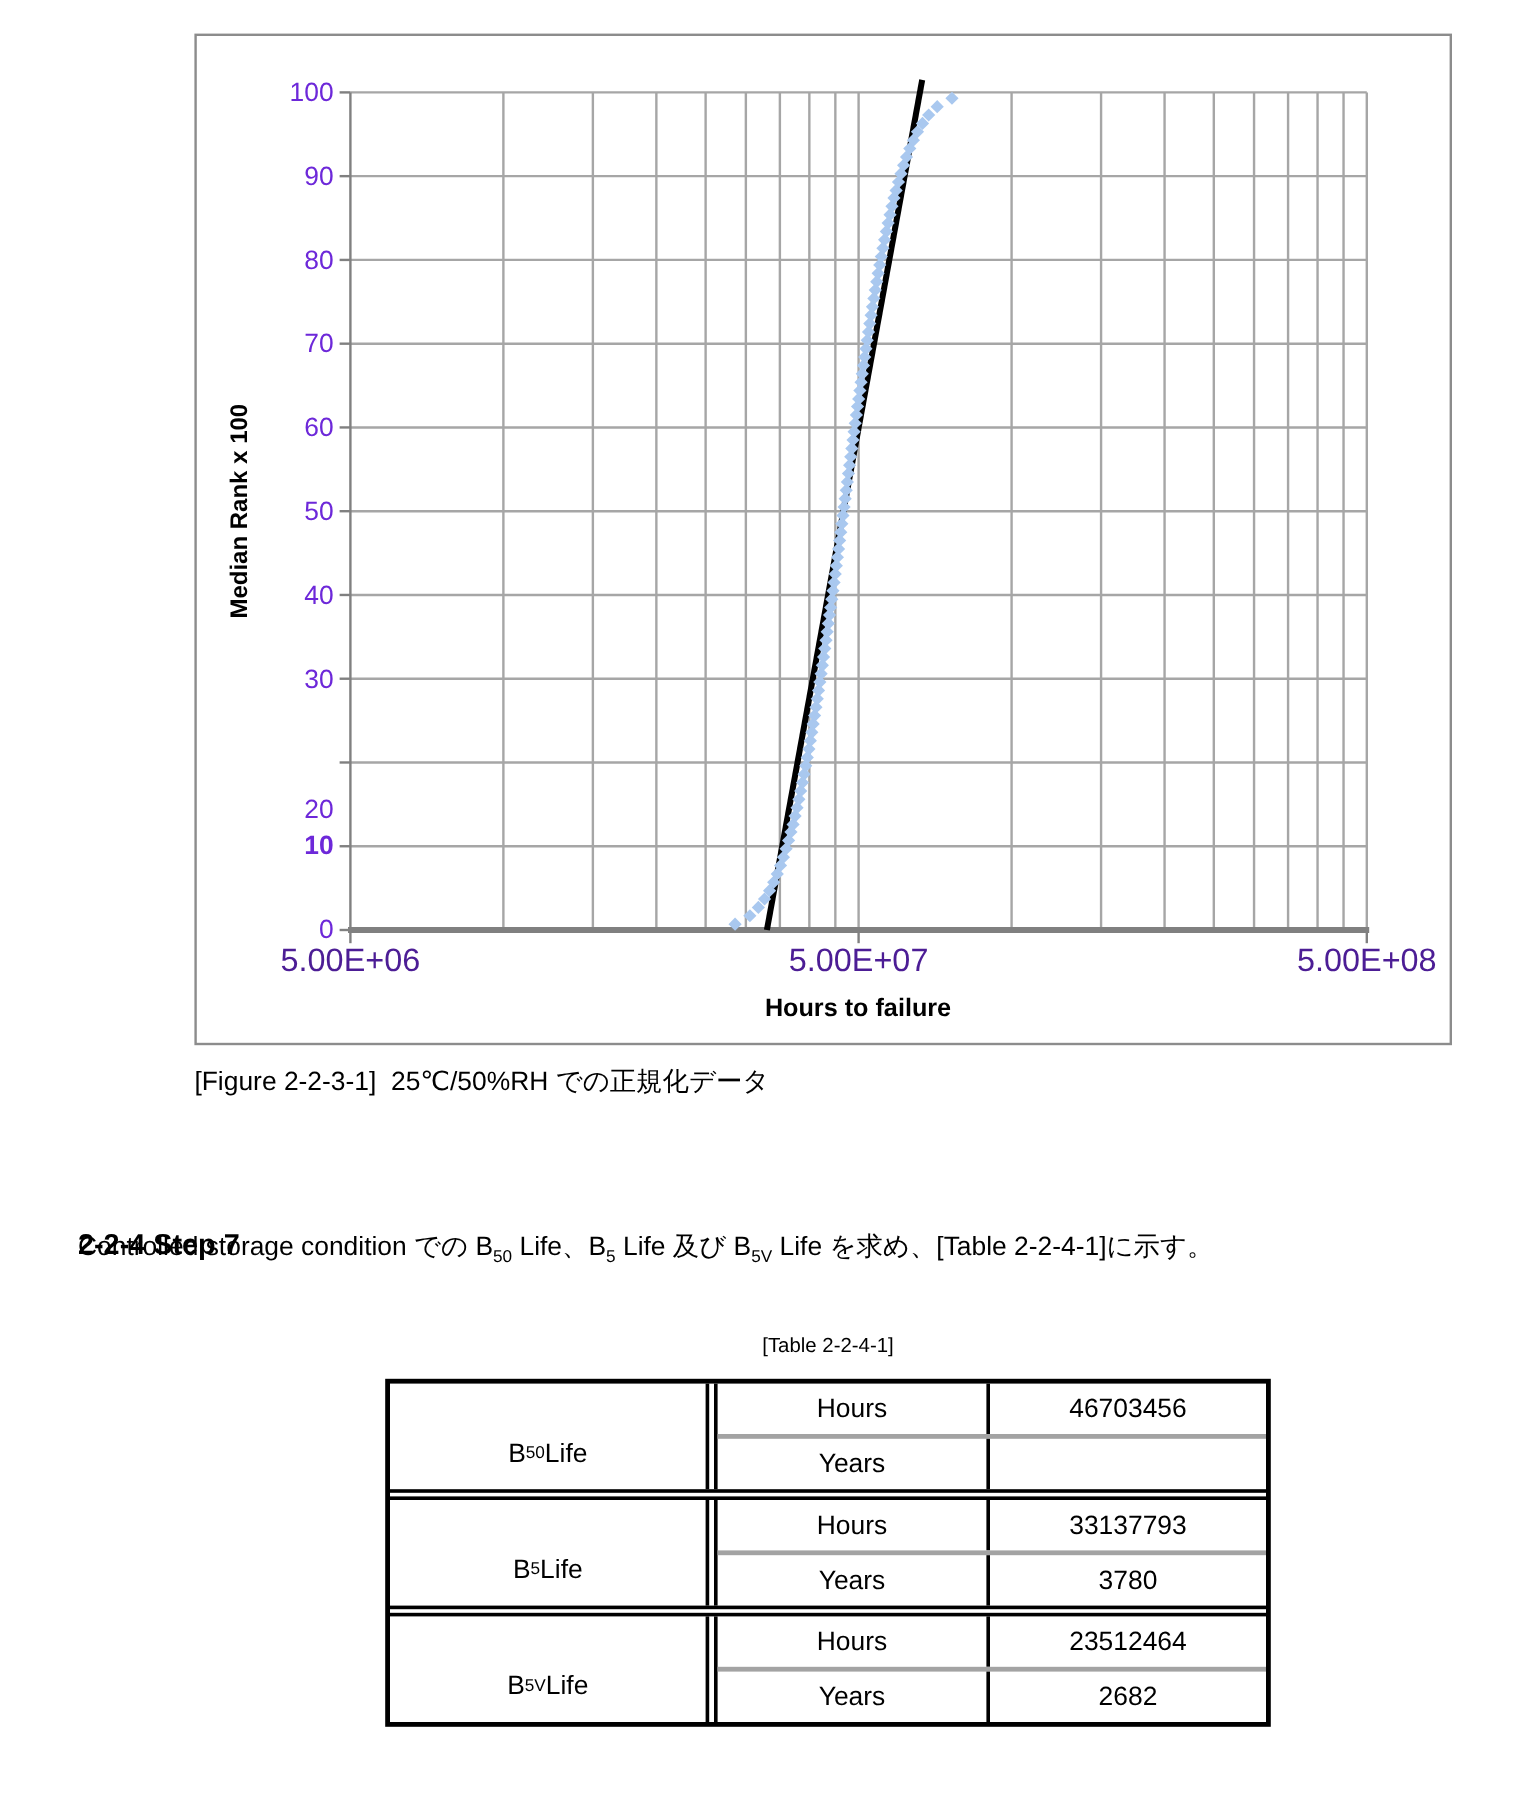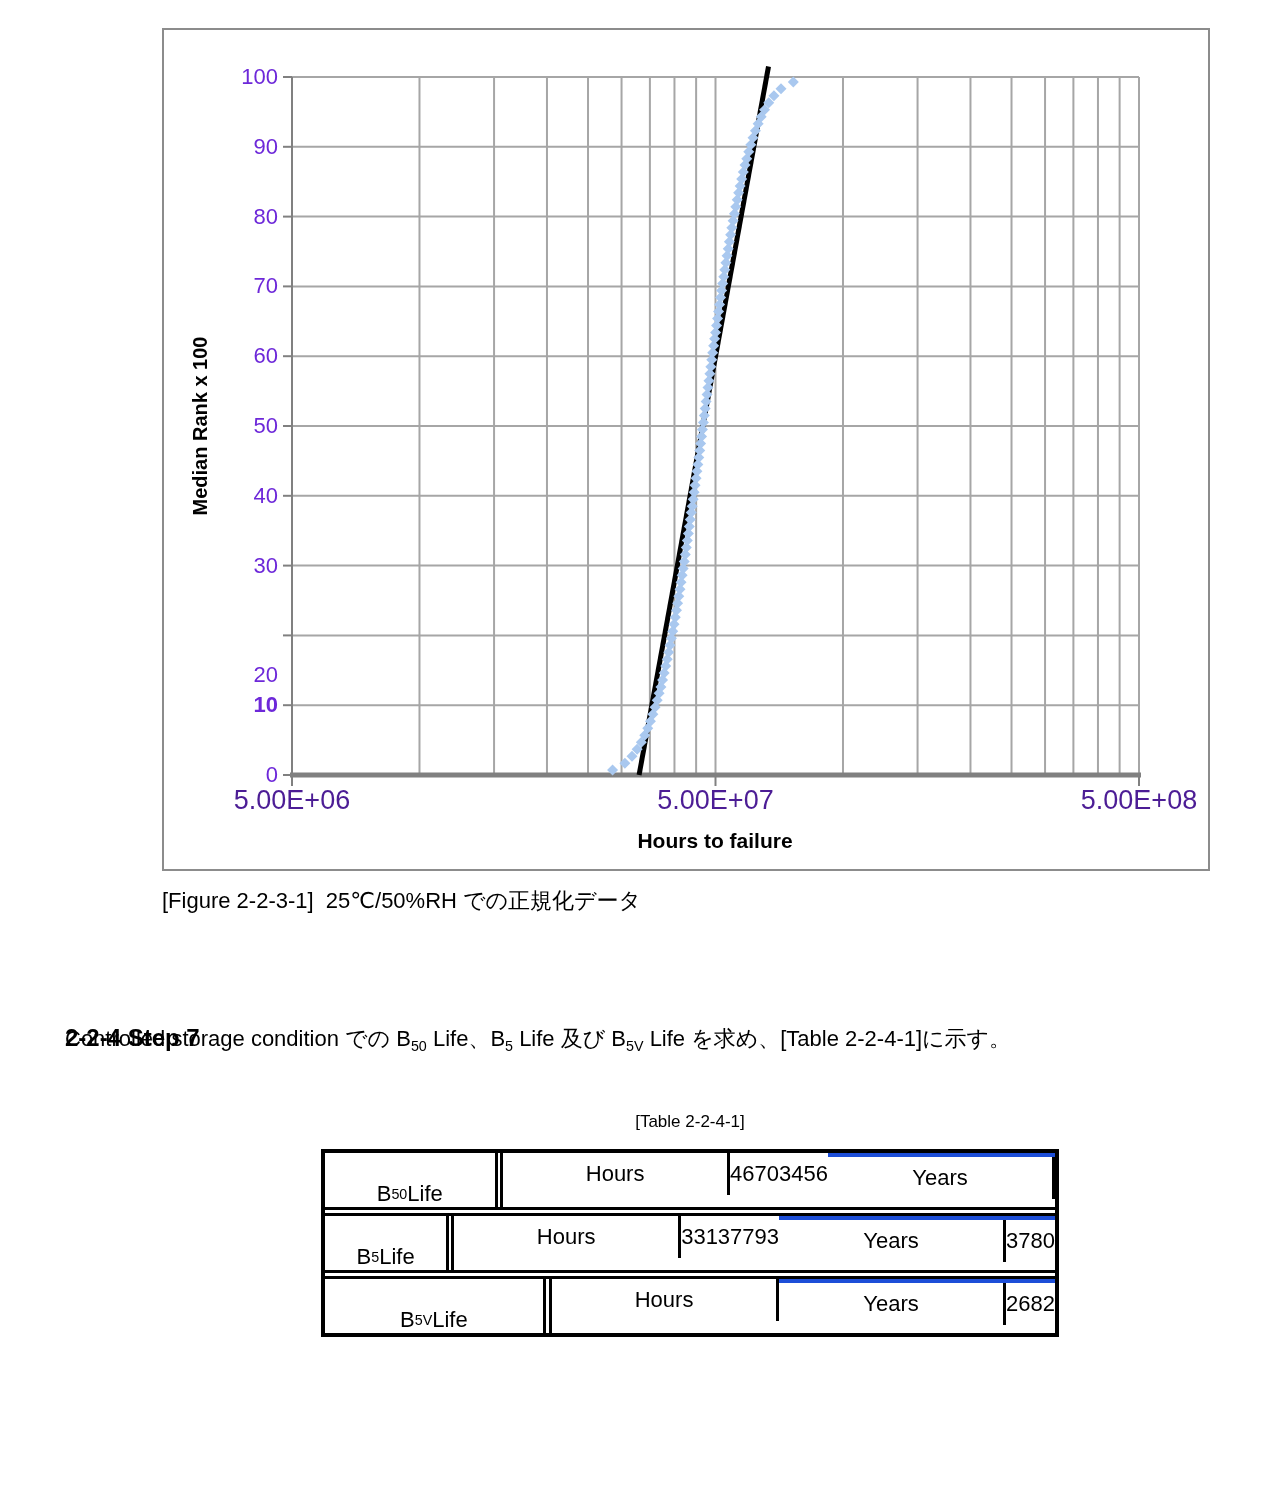--- a/index.html
+++ b/index.html
@@ -31,23 +31,23 @@
   
   .table-title{position:absolute;left:321px;top:1112px;width:738px;text-align:center;font-size:17px;}
   .life-table{position:absolute;left:321px;top:1149px;width:738px;
               border:4px solid #000;box-sizing:border-box;background:#fff;}
   .lt-group{display:flex;align-items:stretch;}
   .lt-group + .lt-group{border-top:9px double #000;}
   .lt-label{width:263px;display:flex;align-items:center;justify-content:center;
             font-size:22px;margin-top:28px;}
   .lt-divider{width:10px;border-left:3px solid #000;border-right:3px solid #000;
               box-sizing:border-box;align-self:stretch;}
-  .lt-rows{flex:1;display:flex;flex-direction:row;}
+  .lt-rows{flex:1;display:flex;flex-direction:column;}
   .lt-row{display:flex;height:42px;}
-  .lt-row + .lt-row{border-top:4px solid #1d4ed8;}
+  .lt-row + .lt-row{border-top:4px solid #a3a3a3;}
   .lt-unit{width:227px;border-right:3px solid #000;box-sizing:border-box;
            display:flex;align-items:center;justify-content:center;font-size:22px;}
   .lt-value{flex:1;display:flex;align-items:center;justify-content:center;font-size:22px;}
 </style>
 </head>
 <body>
 
 <div class="page">
 
   <div class="figure-box" id="figure-box">
@@ -257,20 +257,21 @@
             <div class="lt-value">3780</div>
           </div>
         </div>
       </div>
       <div class="lt-group">
         <div class="lt-label">B<sub>5V</sub> Life</div>
         <div class="lt-divider"></div>
         <div class="lt-rows">
           <div class="lt-row">
             <div class="lt-unit">Hours</div>
+            <div class="lt-value">23512464</div>
           </div>
           <div class="lt-row">
             <div class="lt-unit">Years</div>
             <div class="lt-value">2682</div>
           </div>
         </div>
       </div>
     </div>
 
 </div>

